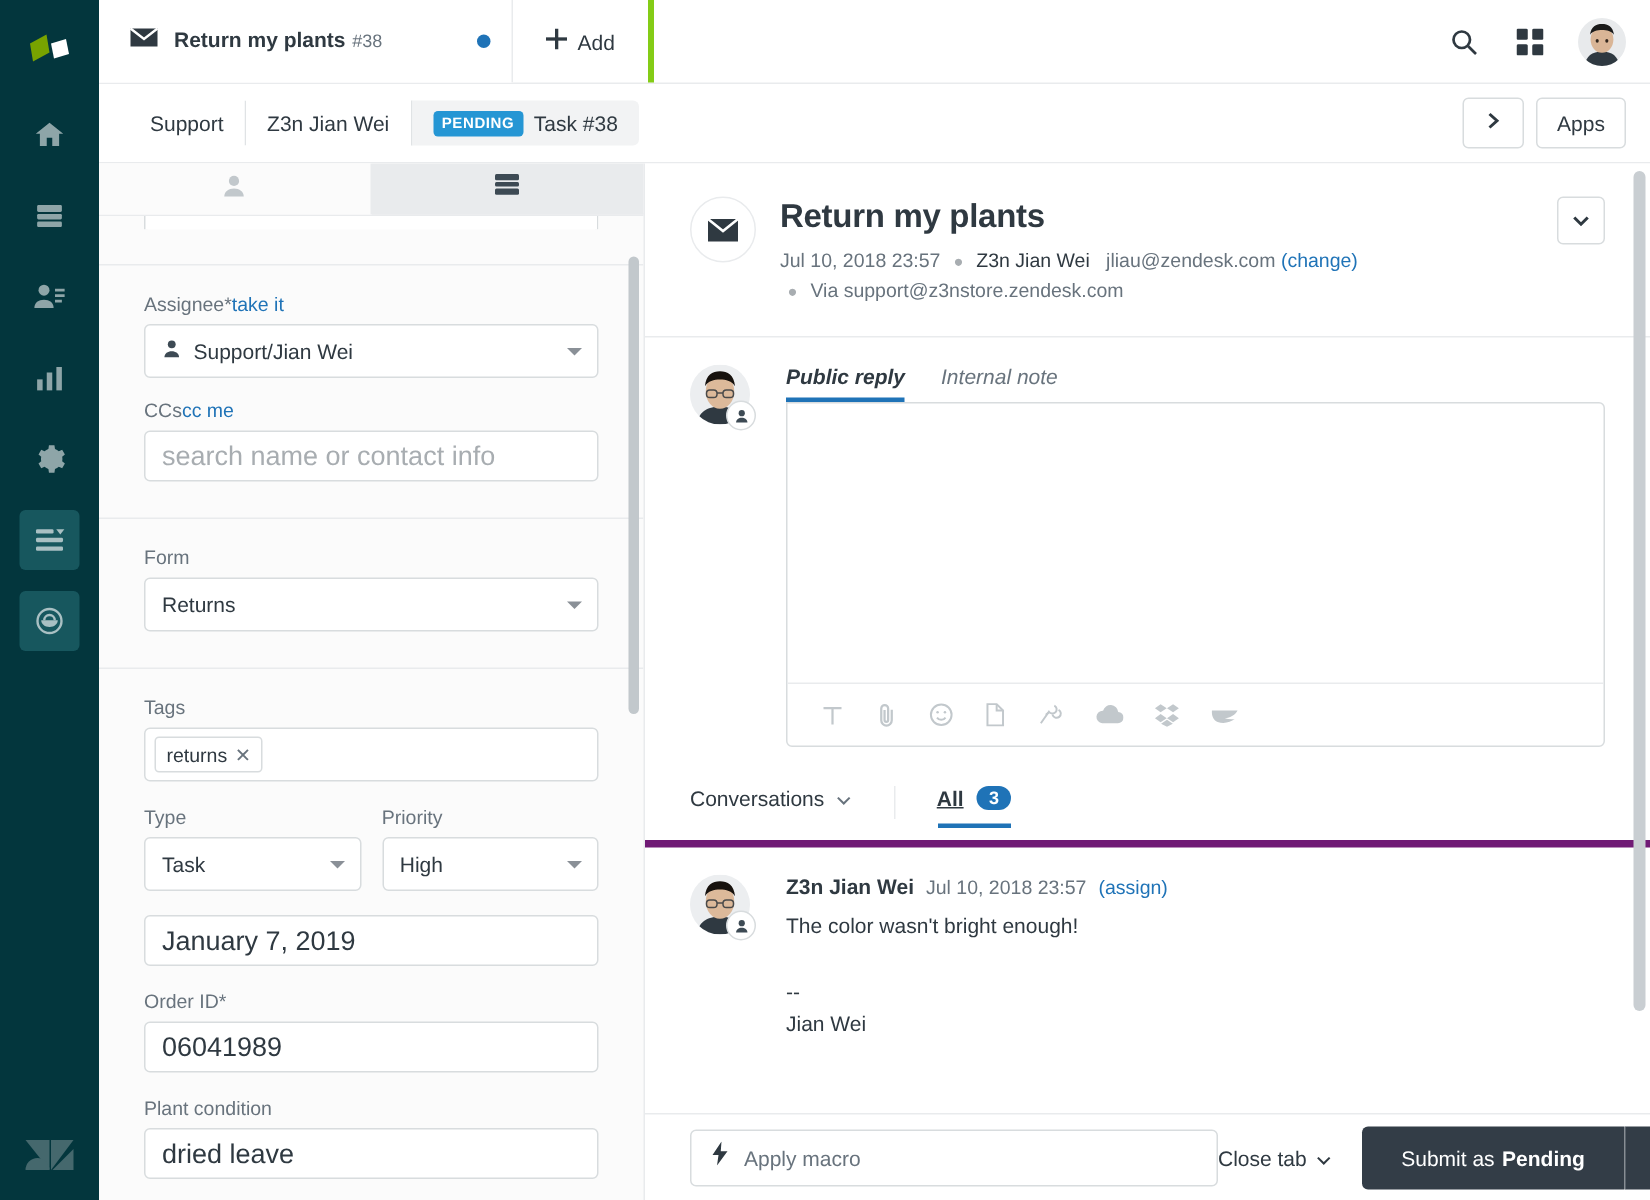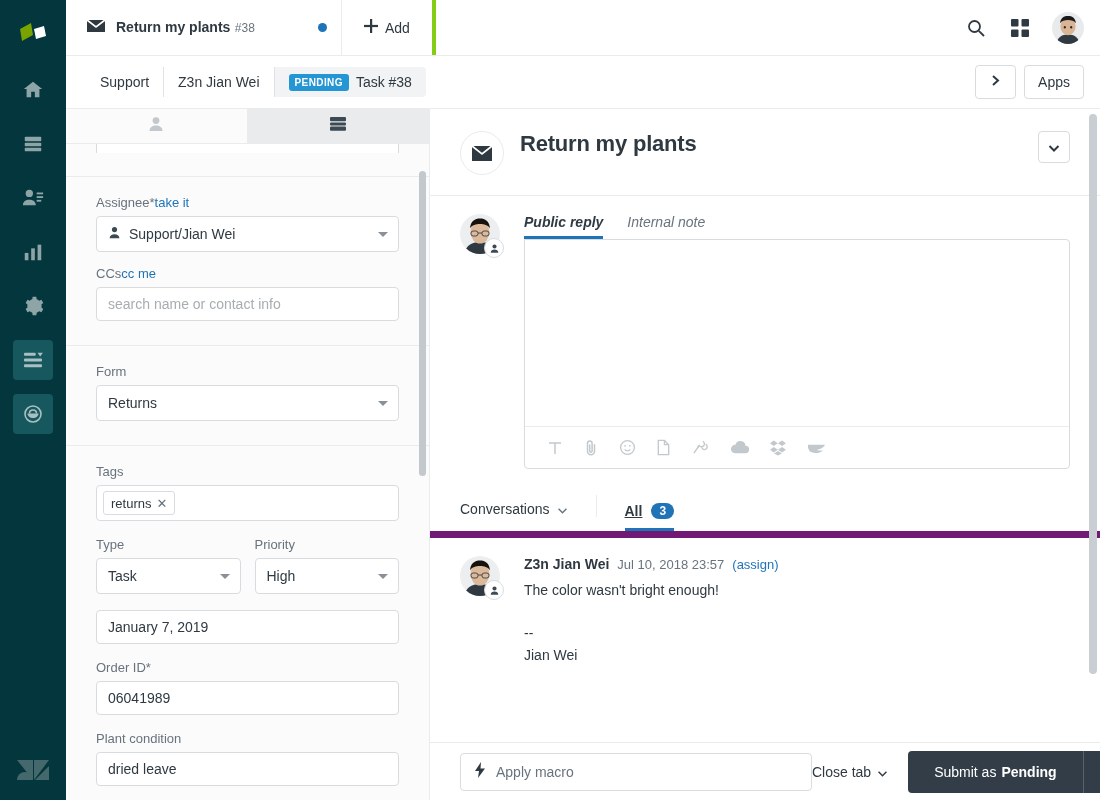--- a/index.html
+++ b/index.html
@@ -108,21 +108,21 @@
     margin-top: -33px;
   }
   .sect-gap { height: 24px; border-bottom: 1px solid #e9ebed; }
   .fieldgroup { padding: 18px 30px 0 30px; }
   .fieldgroup.divider { border-bottom: 1px solid #e9ebed; padding-bottom: 24px; }
   .flabel-row { display: flex; align-items: baseline; justify-content: flex-start; margin-bottom: 6px; }
   .flabel { font-size: 13px; color: #68737d; }
   .flink { font-size: 13px; color: #1f73b7; cursor: pointer; }
   .finput {
     width: 100%; height: 34px; border: 1px solid #d8dcde; border-radius: 4px;
-    background: #fff; font-size: 14px; color: #2f3941; padding: 12px 11px;
+    background: #fff; font-size: 18px; color: #2f3941; padding: 12px 11px;
     font-family: inherit; display: flex; align-items: center;
   }
   .finput.ph { color: #a8adb1; }
   .fselect {
     width: 100%; height: 36px; border: 1px solid #d8dcde; border-radius: 4px;
     background: #fff; font-size: 14px; color: #2f3941; padding: 0 26px 0 11px;
     display: flex; align-items: center; gap: 8px; position: relative; cursor: pointer;
   }
   .caret {
     position: absolute; right: 10px; top: 50%; margin-top: -2px;
@@ -186,22 +186,22 @@
   .comp-tab.active { color: #2f3941; font-weight: 700; box-shadow: inset 0 -3px 0 #1f73b7; }
   .comp-box { border: 1px solid #d8dcde; border-radius: 0 4px 4px 4px; background: #fff; }
   .comp-area { height: 186px; width: 100%; }
   .comp-toolbar {
     height: 42px; border-top: 1px solid #e9ebed; display: flex;
     align-items: center; gap: 20px; padding: 0 22px;
   }
   .tbicon { color: #c2c8cc; cursor: pointer; display: flex; align-items: center; }
 
   .conv-bar {
-    display: flex; align-items: flex-end; padding: 26px 30px 0 30px; gap: 0;
-    border-bottom: 7px solid #701a75;
+    display: flex; align-items: flex-start; padding: 26px 30px 0 30px; gap: 0;
+    border-bottom: 5px solid #701a75;
   }
   .conv-left { display: flex; align-items: center; gap: 7px; padding-bottom: 14px; font-size: 14px; color: #2f3941; cursor: pointer; }
   .conv-div { width: 1px; height: 22px; background: #e9ebed; margin: 0 28px 14px 28px; }
   .conv-all {
     display: flex; align-items: center; gap: 9px; padding-bottom: 12px;
     box-shadow: inset 0 -3px 0 #1f73b7; cursor: pointer;
   }
   .conv-all-l { font-size: 14px; font-weight: 700; color: #2f3941; text-decoration: underline; }
   .pill-count {
     background: #1f73b7; color: #fff; font-size: 12px; font-weight: 700;
@@ -528,20 +528,30 @@
 
           <div class="thead">
             <div class="thead-av">
               <svg width="22" height="17" viewBox="0 0 22 17" fill="#2f3941">
                   <path d="M1 1h20v15H1z"></path>
                   <path d="M1 1l10 8 10-8" stroke="#fff" stroke-width="1.7" fill="none"></path>
                 </svg>
             </div>
             <div class="thead-body">
               <div class="t-subject">Return my plants</div>
+              <div class="t-meta">
+                <span>Jul 10, 2018 23:57</span>
+                <span class="sep">●</span>
+                <span class="name">Z3n Jian Wei</span>&nbsp;&nbsp;
+                <span>jliau@zendesk.com</span>
+                <span class="lnk">(change)</span>
+                <br>
+                <span class="sep">●</span>
+                <span>Via support@z3nstore.zendesk.com</span>
+              </div>
             </div>
             <div class="thead-btn">
               <span>
                 <svg width="12" height="8" viewBox="0 0 12 8" fill="none" stroke="#2f3941" stroke-width="2">
                     <polyline points="1.5,2 6,6.5 10.5,2"></polyline>
                   </svg>
               </span>
             </div>
           </div>
 

